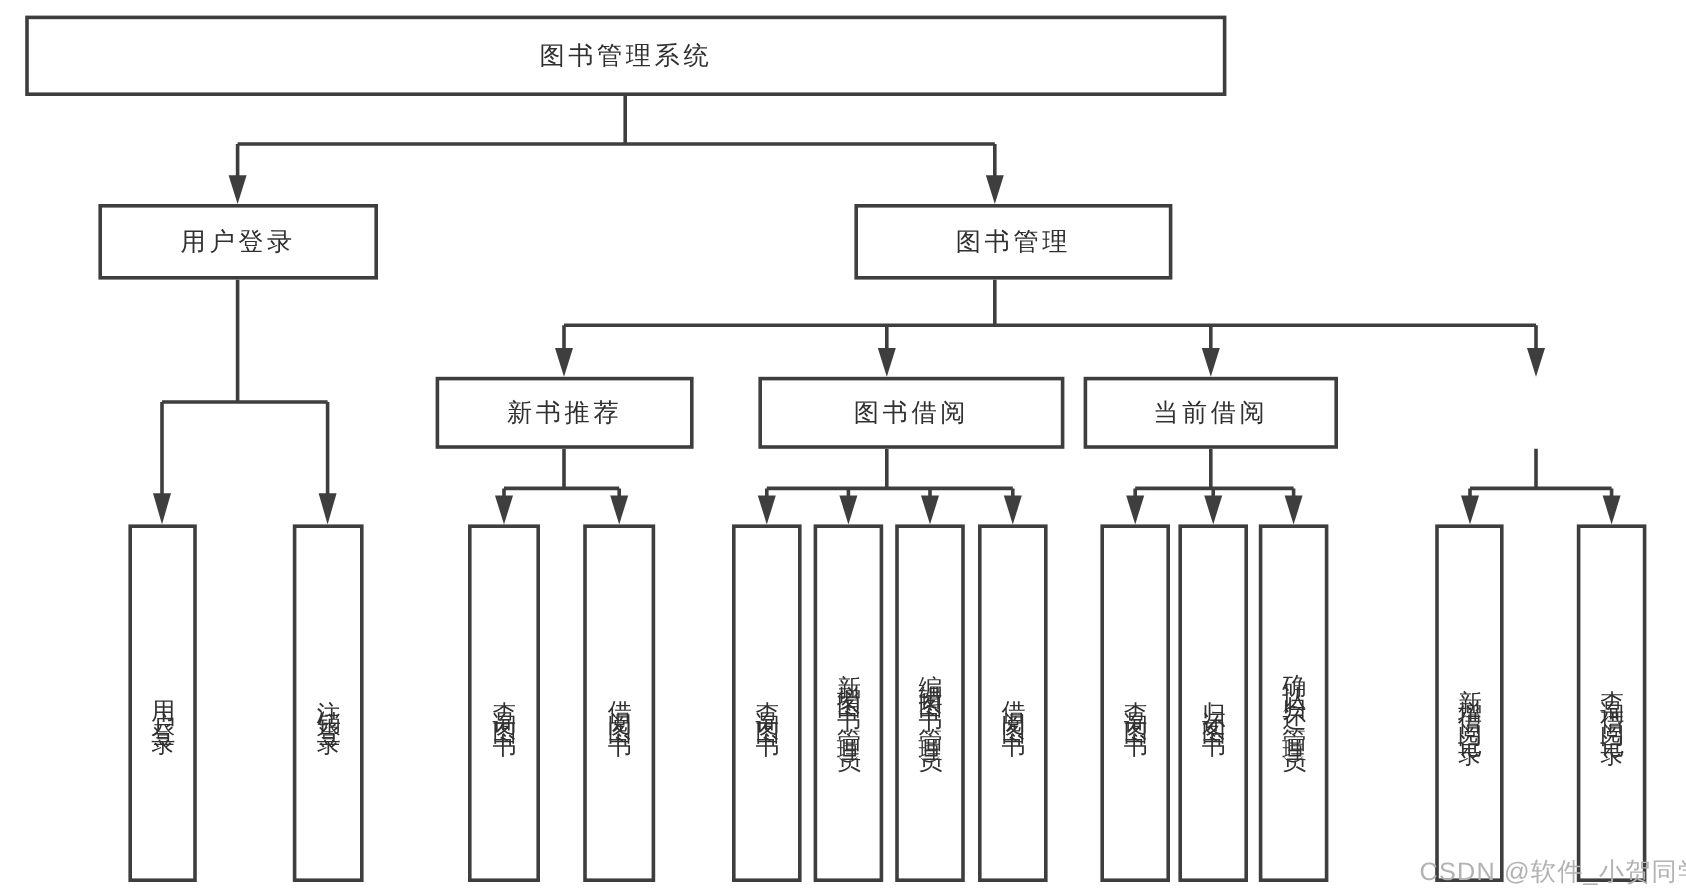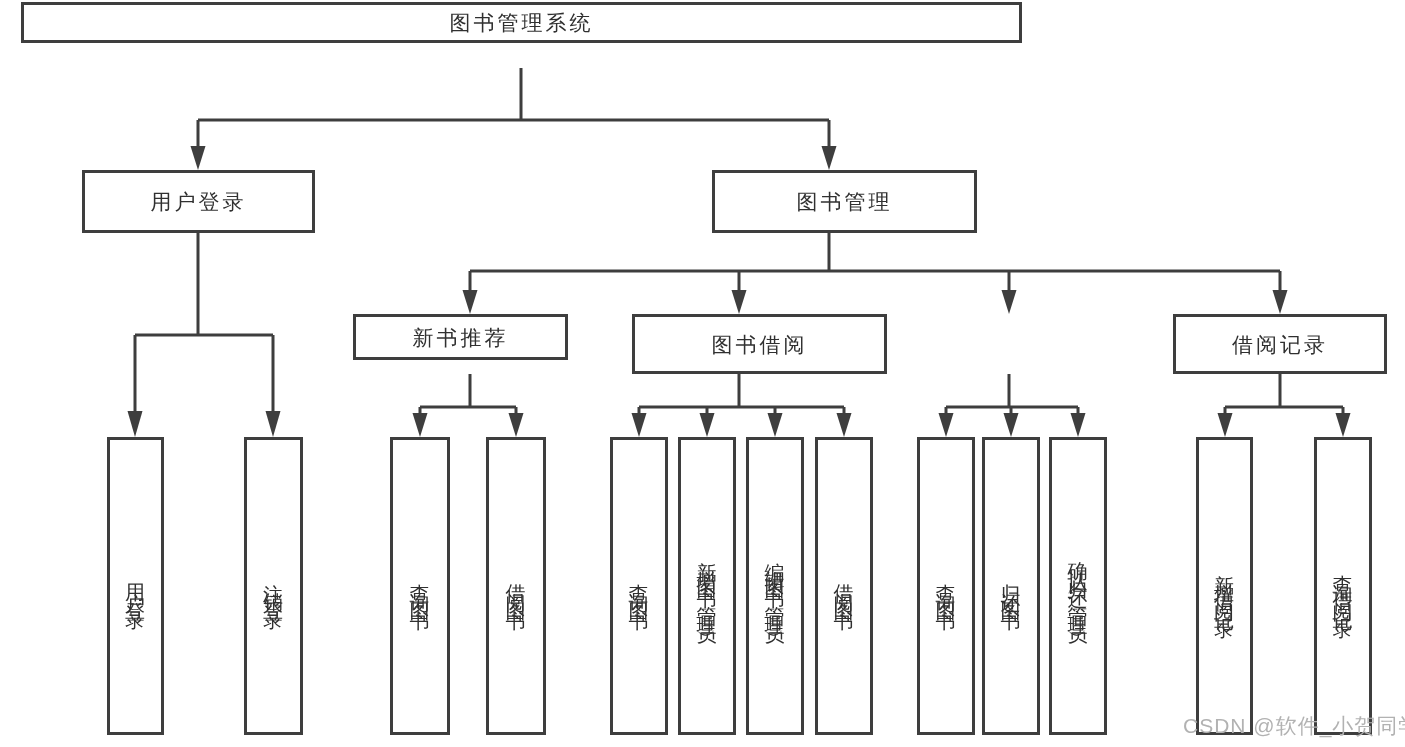--- a/index.html
+++ b/index.html
@@ -68,39 +68,39 @@
       <polygon points="1070.5,413 1085.5,413 1078,437" fill="#3e3e3e" stroke="none"></polygon>
     </g>
 
     <g>
       <path d="M1280,374 V407 M1225,407 H1343 M1225,407 V414 M1343,407 V414"></path>
       <polygon points="1217.5,413 1232.5,413 1225,437" fill="#3e3e3e" stroke="none"></polygon>
       <polygon points="1335.5,413 1350.5,413 1343,437" fill="#3e3e3e" stroke="none"></polygon>
     </g>
   </svg>
 
-  <div class="node hbox" style="left:21px;top:2px;width:1001px;height:41px">
+  <div class="node hbox" style="left:21px;top:13px;width:1001px;height:67px">
     <span class="lbl">图书管理系统</span>
   </div>
 
   <div class="node hbox" style="left:82px;top:170px;width:233px;height:63px">
     <span class="lbl">用户登录</span>
   </div>
   <div class="node hbox" style="left:712px;top:170px;width:265px;height:63px">
     <span class="lbl">图书管理</span>
   </div>
 
-  <div class="node hbox" style="left:353px;top:314px;width:215px;height:46px">
+  <div class="node hbox" style="left:363px;top:314px;width:215px;height:60px">
     <span class="lbl">新书推荐</span>
   </div>
   <div class="node hbox" style="left:632px;top:314px;width:255px;height:60px">
     <span class="lbl">图书借阅</span>
   </div>
-  <div class="node hbox" style="left:1173px;top:314px;width:214px;height:60px">
-    <span class="lbl">借阅记录</span>
+  <div class="node hbox" style="left:903px;top:314px;width:212px;height:60px">
+    <span class="lbl">当前借阅</span>
   </div>
 
   <div class="node vbox" style="left:107px;top:437px;width:57px;height:298px">
     <span class="vlbl">用户登录</span>
   </div>
   <div class="node vbox" style="left:244px;top:437px;width:59px;height:298px">
     <span class="vlbl">注销登录</span>
   </div>
 
   <div class="node vbox" style="left:390px;top:437px;width:60px;height:298px">

